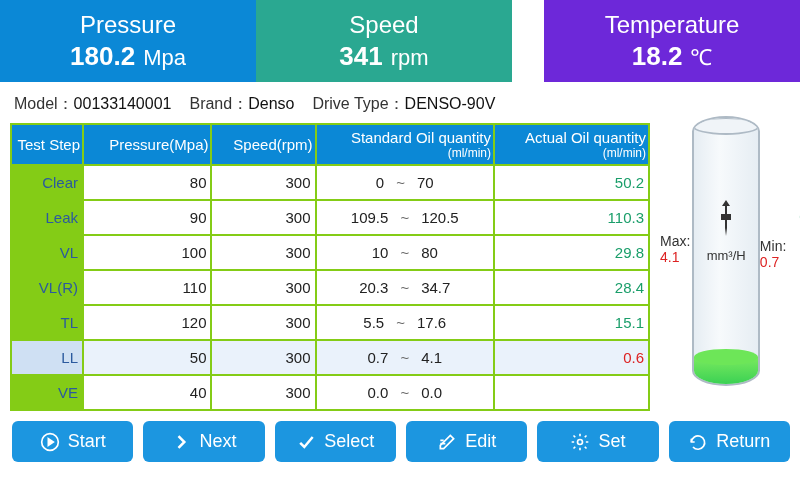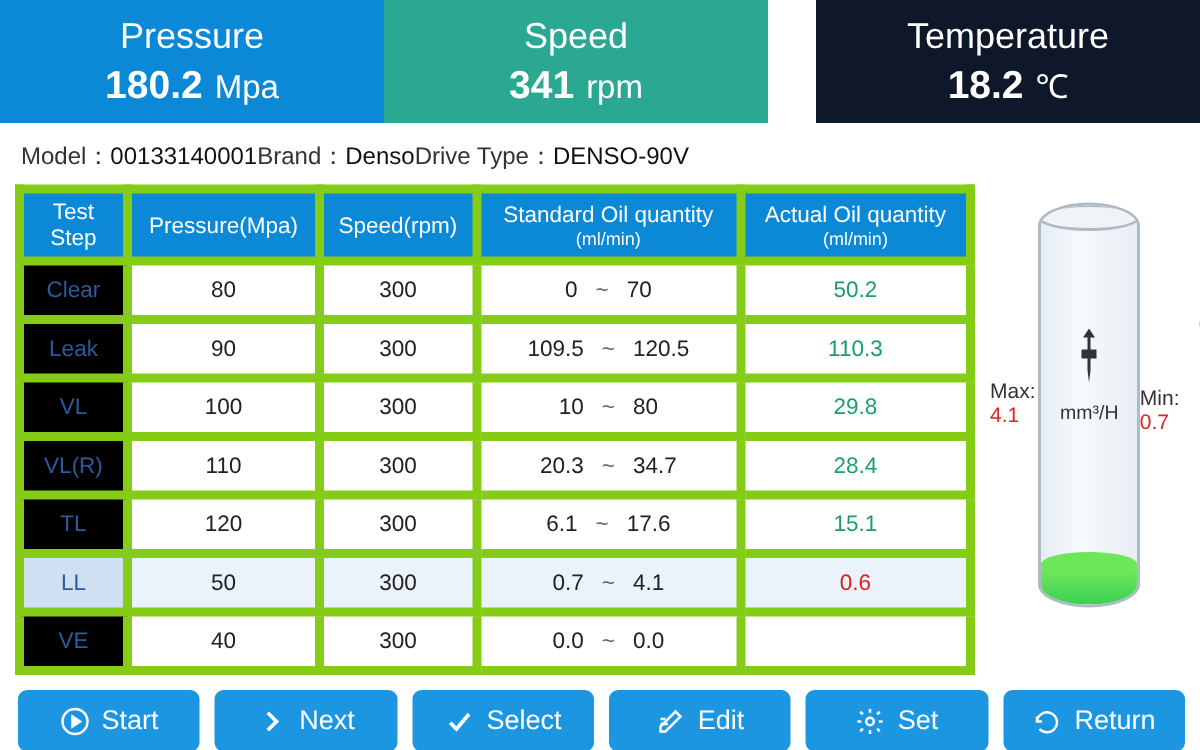--- a/index.html
+++ b/index.html
@@ -2,38 +2,38 @@
 <html><head>
 <meta charset="utf-8">
 <style>
   * { box-sizing: border-box; margin: 0; padding: 0; }
   body { font-family: Arial, sans-serif; width: 800px; height: 500px; background: #fff; overflow: hidden; }
   
   .header { display: flex; height: 82px; }
   .header-box { flex: 1; display: flex; flex-direction: column; align-items: center; justify-content: center; color: #fff; position: relative; }
   .header-box.pressure { background: #0b88d6; }
   .header-box.speed { background: #2aa891; }
-  .header-box.temperature { background: #0f172a; margin-left: 32px; }
+  .header-box.temperature { background: #6d28d9; margin-left: 32px; }
   .header-label { font-size: 24px; font-weight: normal; margin-bottom: 2px; }
   .header-value { font-size: 26px; font-weight: bold; }
   .header-unit { font-size: 22px; font-weight: normal; margin-left: 8px; }
   
   .main { display: flex; padding: 6px 10px 0 10px; gap: 10px; }
   .left { flex: 1; }
-  .meta-row { display: flex; padding: 6px 4px 8px 4px; font-size: 16px; color: #222; }
+  .meta-row { display: flex; gap: 18px; padding: 6px 4px 8px 4px; font-size: 16px; color: #222; }
   .meta-item { white-space: nowrap; }
   .meta-label { color: #333; }
   .meta-val { color: #111; }
   
   table { width: 100%; border-collapse: collapse; background: #fff; }
-  th, td { border: 6px solid #84cc16; text-align: center; font-size: 15px; }
+  th, td { border: 2px solid #84cc16; text-align: right; font-size: 15px; }
   th { background: #0b88d6; color: #fff; font-weight: normal; padding: 4px 2px; }
   th .sub { display:block; font-size: 12px; }
   td { padding: 8px 4px; color: #222; }
-  td.step { background: #000000; color: #2b5a9e; width: 72px; }
+  td.step { background: #84cc16; color: #2b5a9e; width: 72px; }
   td.actual { color: #1a9e6a; }
   td.actual.warn { color: #d22; }
   tr.selected td { background: #eaf2fb; }
   tr.selected td.step { background: #cfe0f3; }
   .range { display: flex; justify-content: center; gap: 12px; }
   .tilde { color: #666; }
   
   .right { width: 130px; display: flex; flex-direction: row; align-items: center; padding-top: 2px; position: relative; }
   .maxline { font-size: 14px; color: #333; margin-bottom: 4px; }
   .maxline .v { color: #d22; }
@@ -139,21 +139,21 @@
               </div>
             </td>
             <td class="actual">28.4</td>
           </tr>
           <tr>
             <td class="step">TL</td>
             <td>120</td>
             <td>300</td>
             <td>
               <div class="range">
-                <span>6.1</span>
+                <span>5.5</span>
                 <span class="tilde">~</span>
                 <span>17.6</span>
               </div>
             </td>
             <td class="actual">15.1</td>
           </tr>
           <tr class="selected">
             <td class="step">LL</td>
             <td>50</td>
             <td>300</td>

